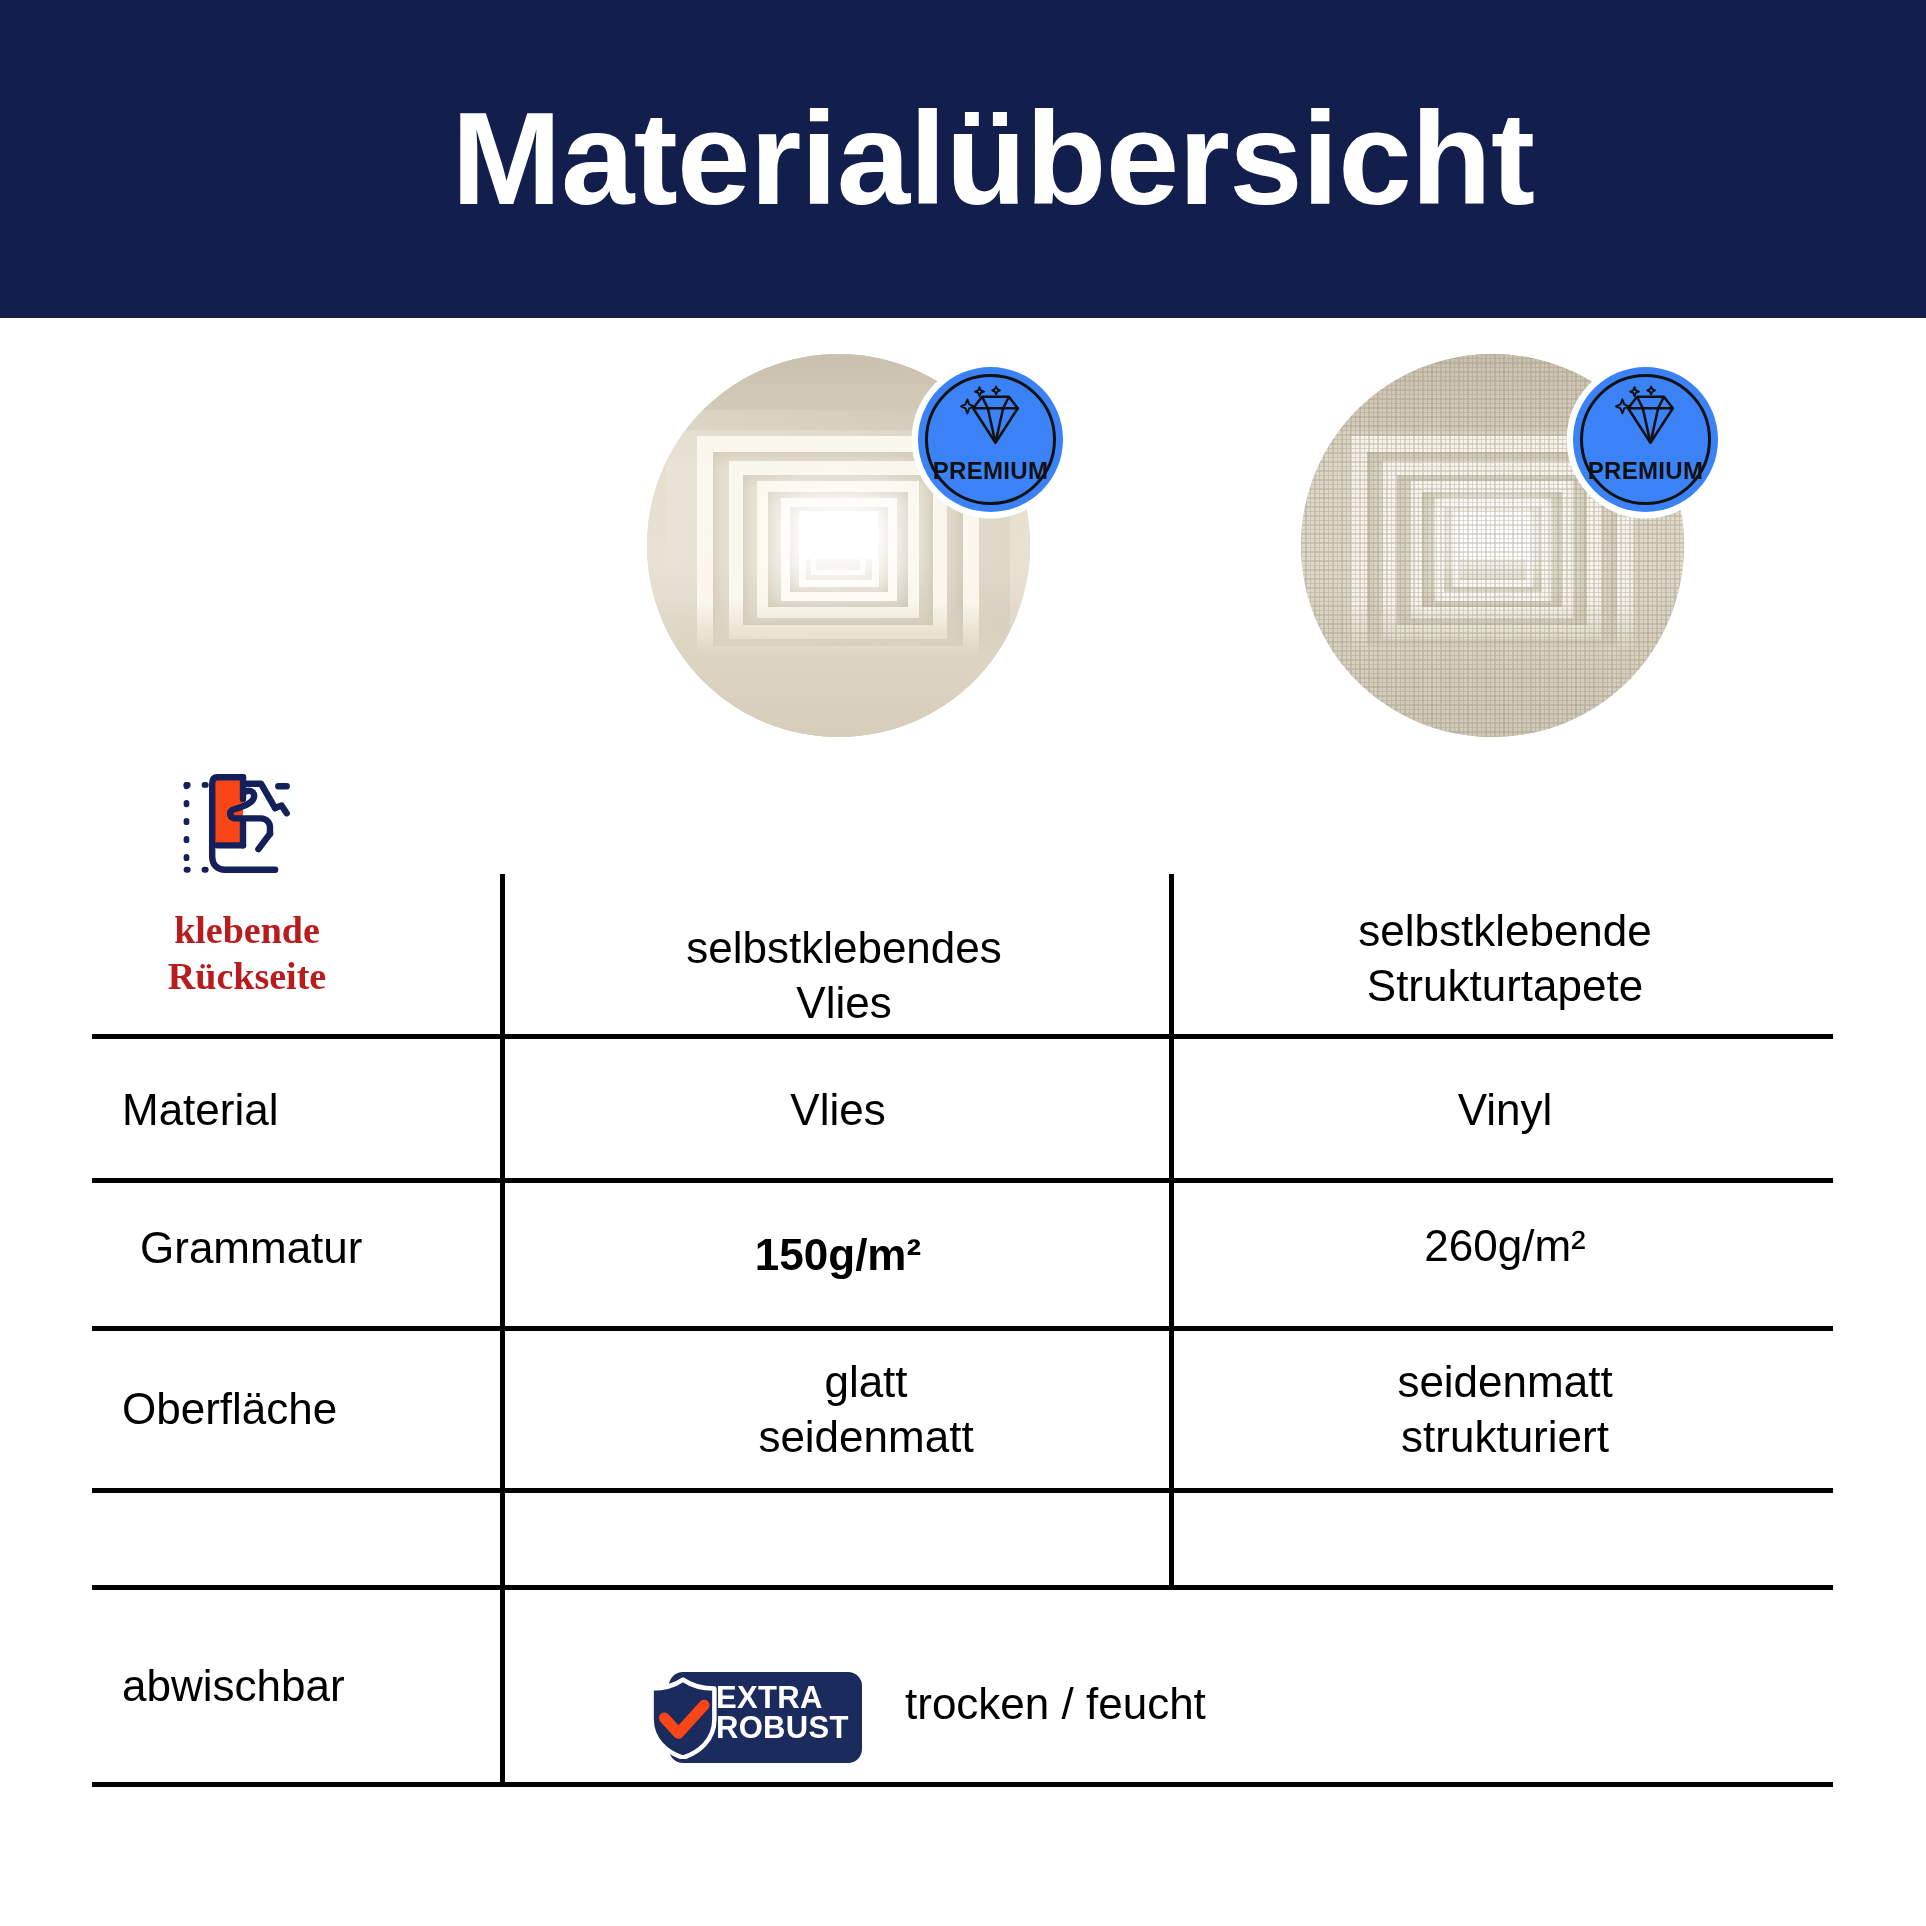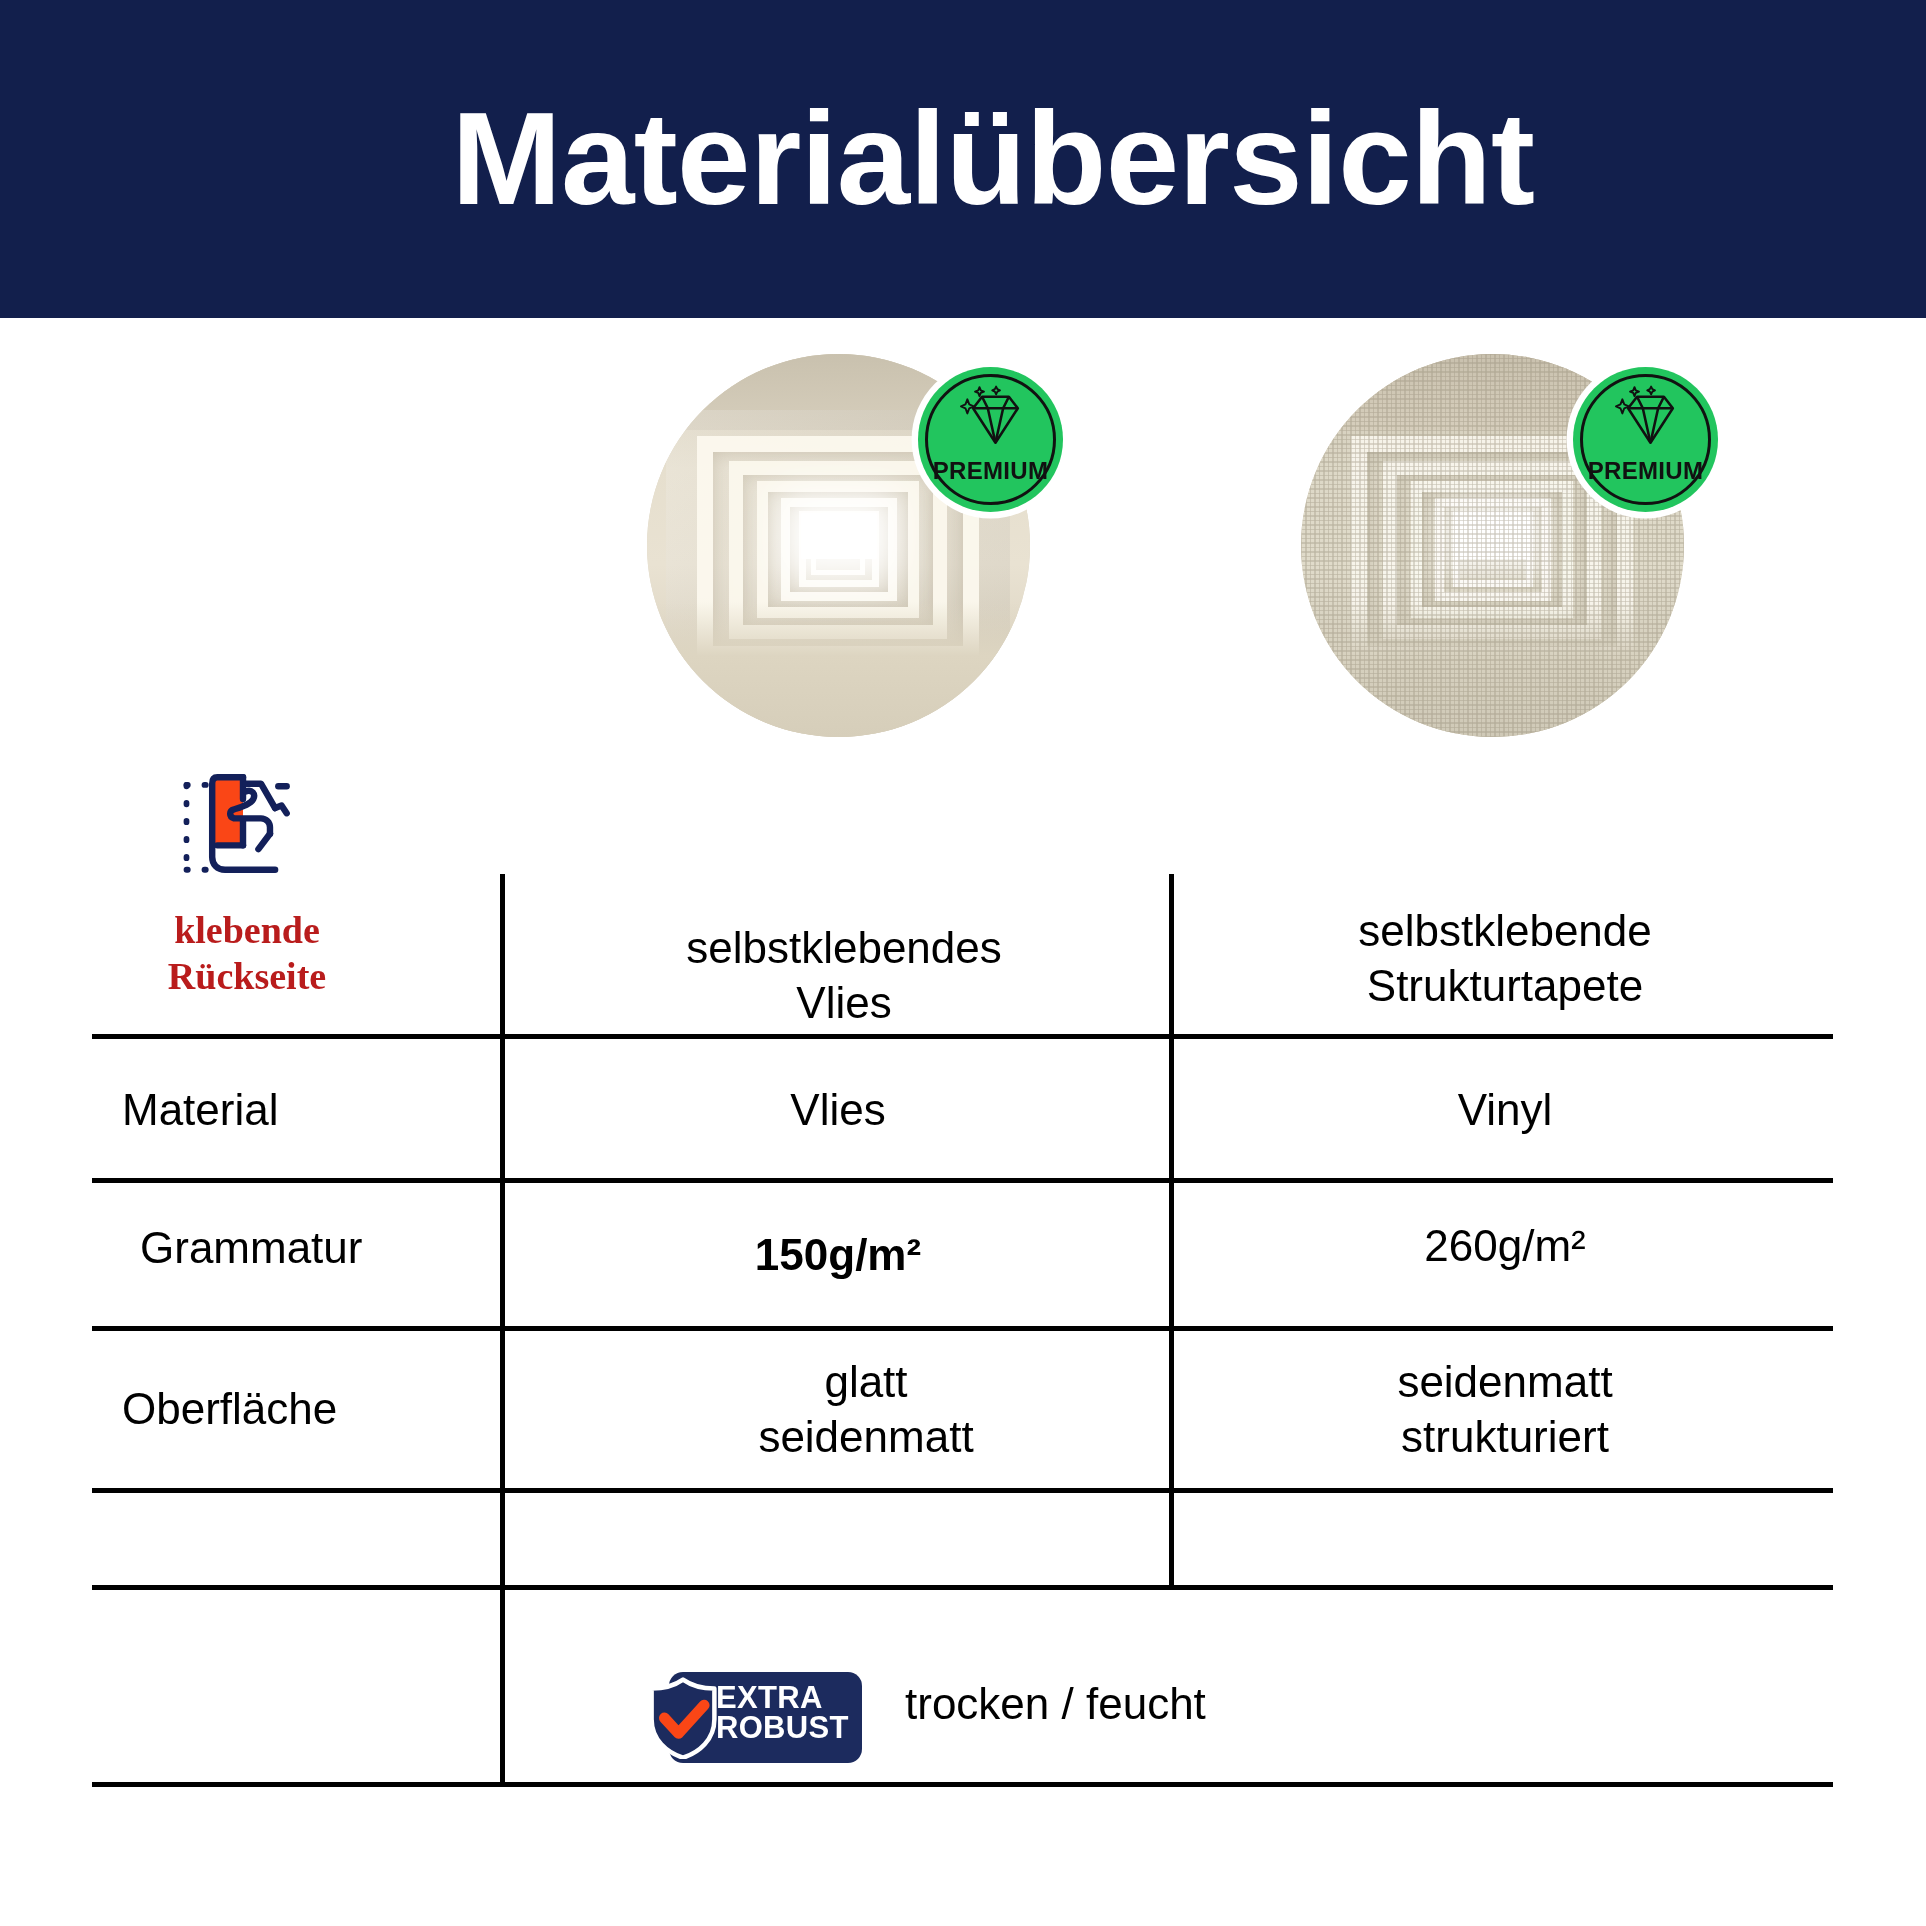--- a/index.html
+++ b/index.html
@@ -75,21 +75,21 @@
   .swatch.two .tunnel-bg{
     background:
       linear-gradient(180deg,#c8c2b1 0%,#d6d0be 16%,#ddd8c7 30%,#e0dbca 55%,#d5d0bf 78%,#ccc6b4 100%);
   }
 
   
   .premium-badge{
     position:absolute;
     width:145px;height:145px;
     border-radius:50%;
-    background:#22c55e;
+    background:#3b82f6;
     box-shadow:0 0 0 6.4px #ffffff;
     top:367px;
   }
   .premium-badge.one{left:918px;}
   .premium-badge.two{left:1573px;}
   .premium-ring{
     position:absolute;left:7px;top:7px;
     width:131px;height:131px;
     border-radius:50%;
     border:3.2px solid #111111;
@@ -334,20 +334,21 @@
       <div>seidenmatt</div>
     </div>
   </div>
   <div class="cell" style="left:1181px;top:1330px;width:648px;height:157px;">
     <div>
       <div>seidenmatt</div>
       <div>strukturiert</div>
     </div>
   </div>
 
+  <div class="cell left" style="left:122px;top:1589px;width:360px;height:193px;">abwischbar</div>
 
   <div class="robust">
     <div class="robust-plate"></div>
     <svg class="robust-shield" viewBox="0 0 118 128">
       <path d="M59 4 C42 16 22 18 10 18 L10 66 C10 98 34 118 59 126 C84 118 108 98 108 66 L108 18 C96 18 76 16 59 4 Z" fill="#1C2B5E" stroke="#ffffff" stroke-width="7" stroke-linejoin="round"></path>
       <path d="M30 64 L52 88 L92 44" fill="none" stroke="#FA4616" stroke-width="17" stroke-linecap="round" stroke-linejoin="round"></path>
     </svg>
     <div class="robust-text">
       <div>EXTRA</div>
       <div>ROBUST</div>

